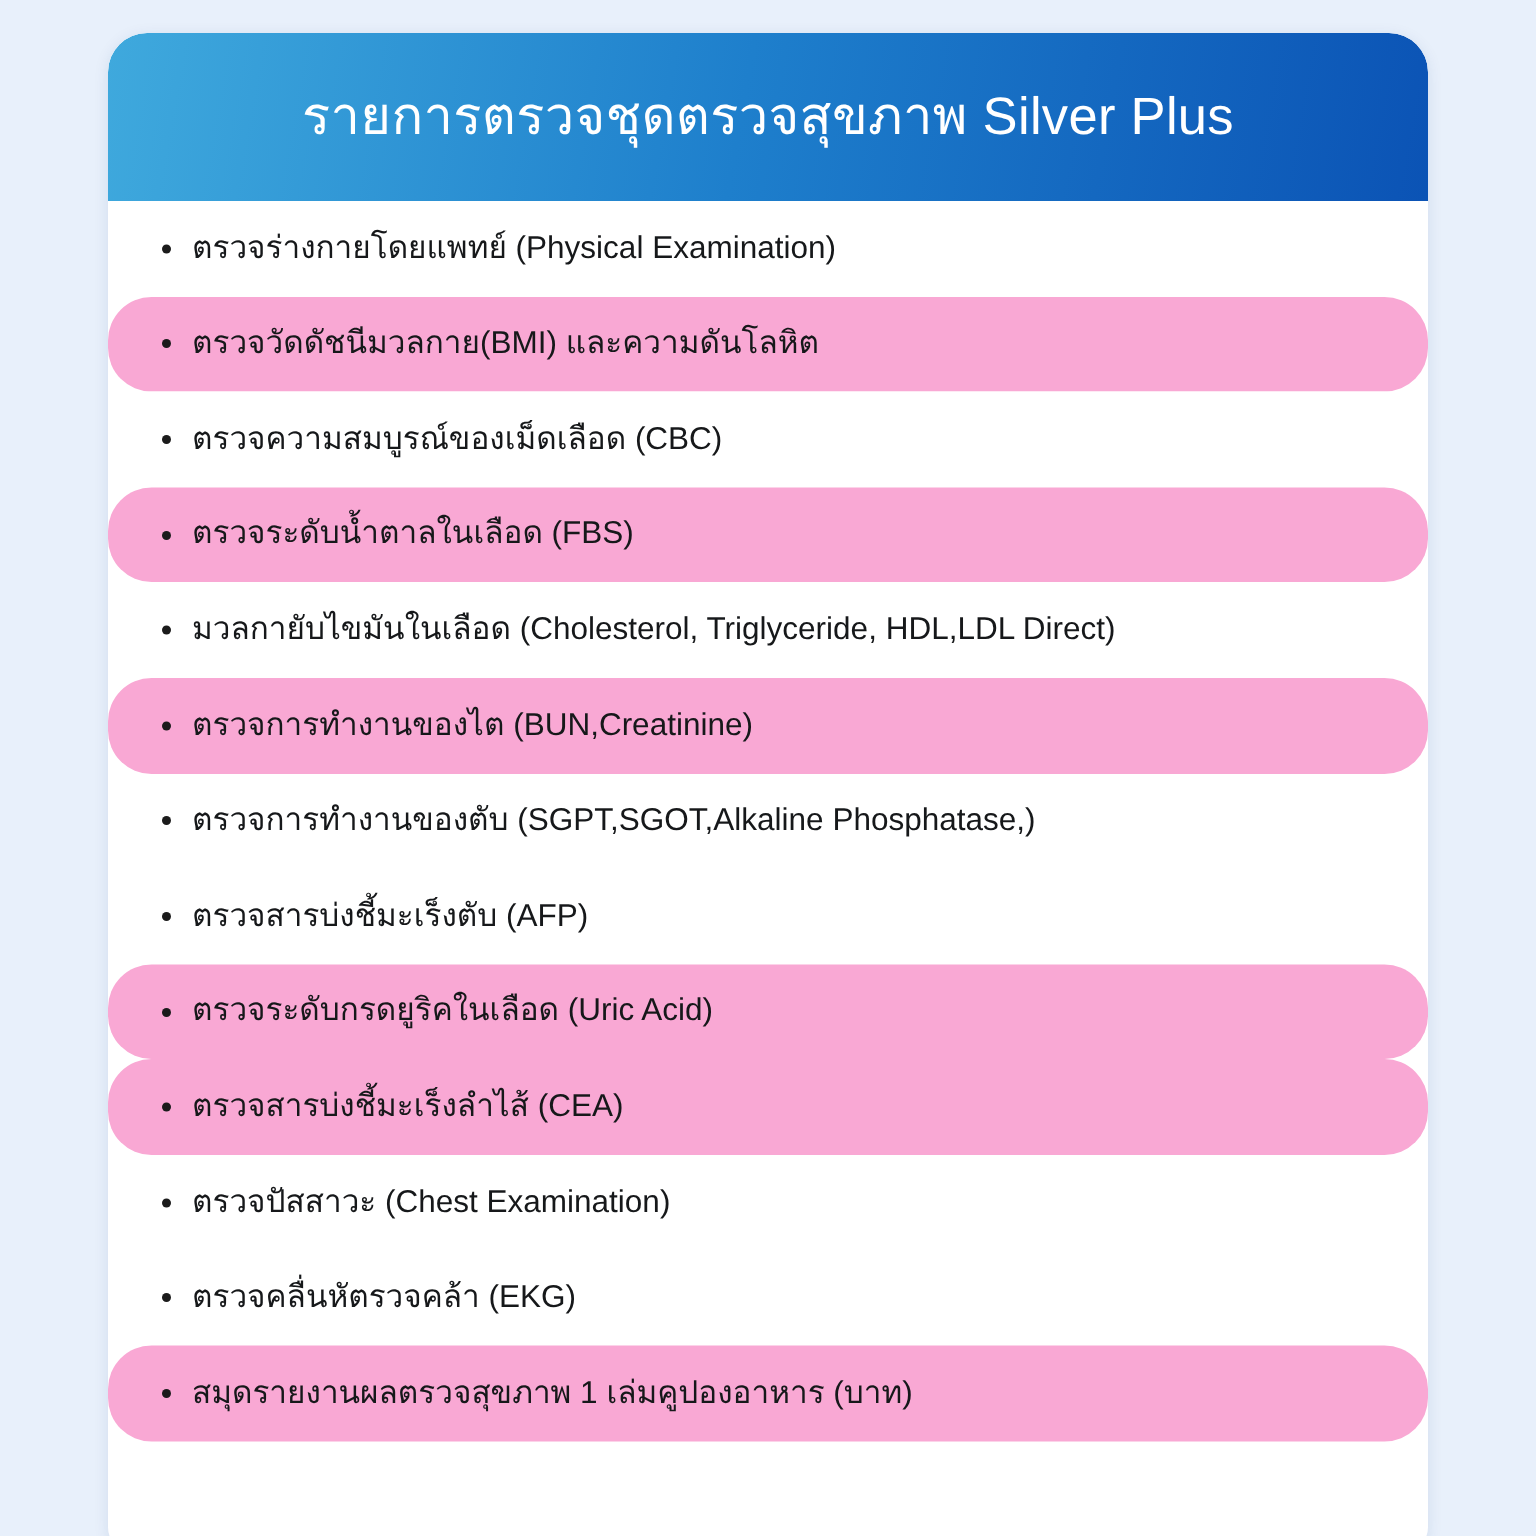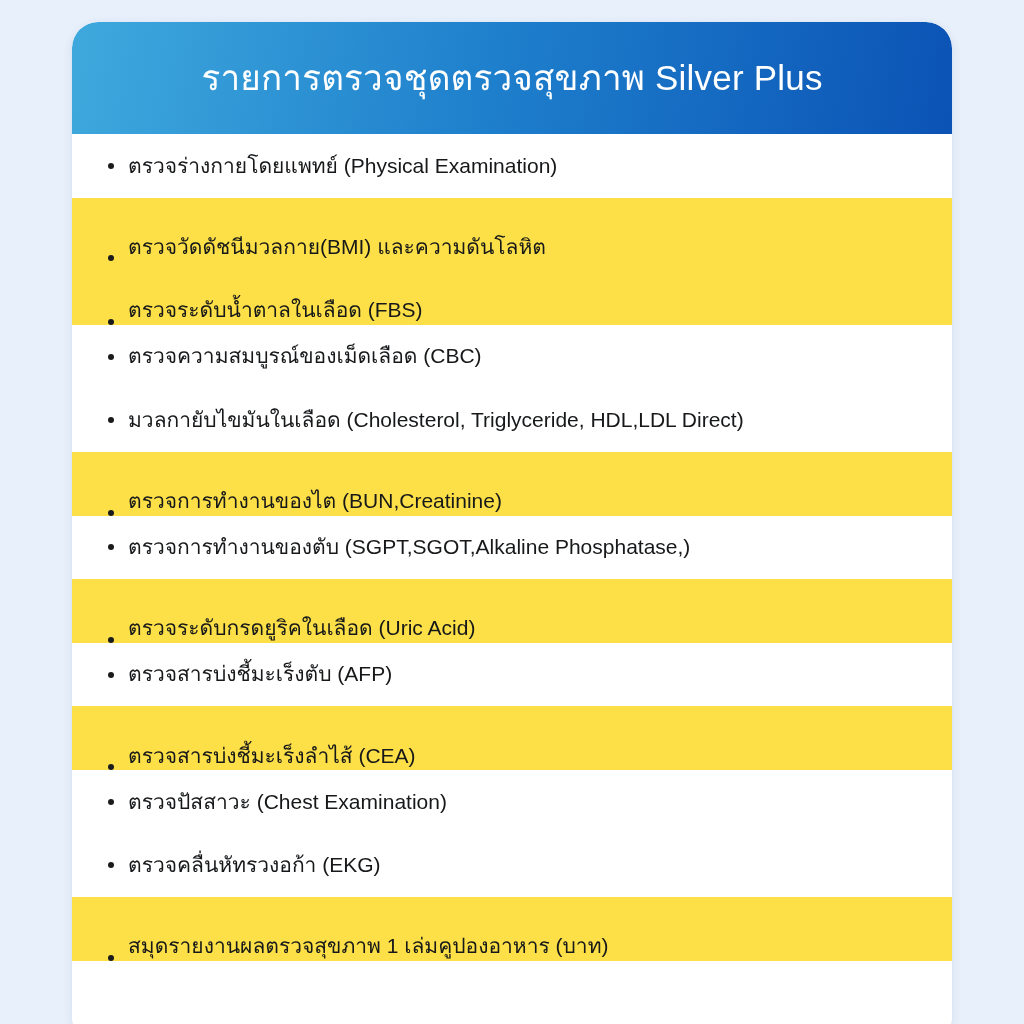--- a/index.html
+++ b/index.html
@@ -53,24 +53,24 @@
     margin: 0;
     padding: 0;
   }
   .list-item {
     display: flex;
     align-items: center;
     height: 63.6px;
     box-sizing: border-box;
     padding: 0 26px 0 36px;
     background: #ffffff;
+    border-radius: 29px;
   }
   .list-item.alt {
-    background: #fde047;
-    align-items: flex-end;
+    background: #f9a8d4;
   }
   .bullet {
     flex: 0 0 auto;
     width: 6px;
     height: 6px;
     border-radius: 50%;
     background: #1b1b1b;
     margin-right: 14px;
   }
   .item-text {
@@ -93,59 +93,59 @@
 
     <ul class="list">
       <li class="list-item">
         <span class="bullet"></span>
         <span class="item-text">ตรวจร่างกายโดยแพทย์ (Physical Examination)</span>
       </li>
       <li class="list-item alt">
         <span class="bullet"></span>
         <span class="item-text">ตรวจวัดดัชนีมวลกาย(BMI) และความดันโลหิต</span>
       </li>
+      <li class="list-item">
+        <span class="bullet"></span>
+        <span class="item-text"> ตรวจความสมบูรณ์ของเม็ดเลือด (CBC)</span>
+      </li>
       <li class="list-item alt">
         <span class="bullet"></span>
         <span class="item-text">ตรวจระดับน้ำตาลในเลือด (FBS)</span>
-      </li>
-      <li class="list-item">
-        <span class="bullet"></span>
-        <span class="item-text"> ตรวจความสมบูรณ์ของเม็ดเลือด (CBC)</span>
       </li>
       <li class="list-item">
         <span class="bullet"></span>
         <span class="item-text"> มวลกายับไขมันในเลือด (Cholesterol, Triglyceride, HDL,LDL Direct)</span>
       </li>
       <li class="list-item alt">
         <span class="bullet"></span>
         <span class="item-text"> ตรวจการทำงานของไต (BUN,Creatinine)</span>
       </li>
       <li class="list-item">
         <span class="bullet"></span>
         <span class="item-text">ตรวจการทำงานของตับ (SGPT,SGOT,Alkaline Phosphatase,)</span>
       </li>
+      <li class="list-item">
+        <span class="bullet"></span>
+        <span class="item-text">ตรวจสารบ่งชี้มะเร็งตับ (AFP)</span>
+      </li>
       <li class="list-item alt">
         <span class="bullet"></span>
         <span class="item-text">ตรวจระดับกรดยูริคในเลือด (Uric Acid)</span>
-      </li>
-      <li class="list-item">
-        <span class="bullet"></span>
-        <span class="item-text">ตรวจสารบ่งชี้มะเร็งตับ (AFP)</span>
       </li>
       <li class="list-item alt">
         <span class="bullet"></span>
         <span class="item-text">ตรวจสารบ่งชี้มะเร็งลำไส้ (CEA)</span>
       </li>
       <li class="list-item">
         <span class="bullet"></span>
         <span class="item-text">ตรวจปัสสาวะ (Chest Examination)</span>
       </li>
       <li class="list-item">
         <span class="bullet"></span>
-        <span class="item-text">ตรวจคลื่นหัทรวงอก้า  (EKG)</span>
+        <span class="item-text">ตรวจคลื่นหัตรวจคล้า  (EKG)</span>
       </li>
       <li class="list-item alt">
         <span class="bullet"></span>
         <span class="item-text">สมุดรายงานผลตรวจสุขภาพ 1 เล่มคูปองอาหาร (บาท)</span>
       </li>
     </ul>
 
   </div>
 </div>
 

